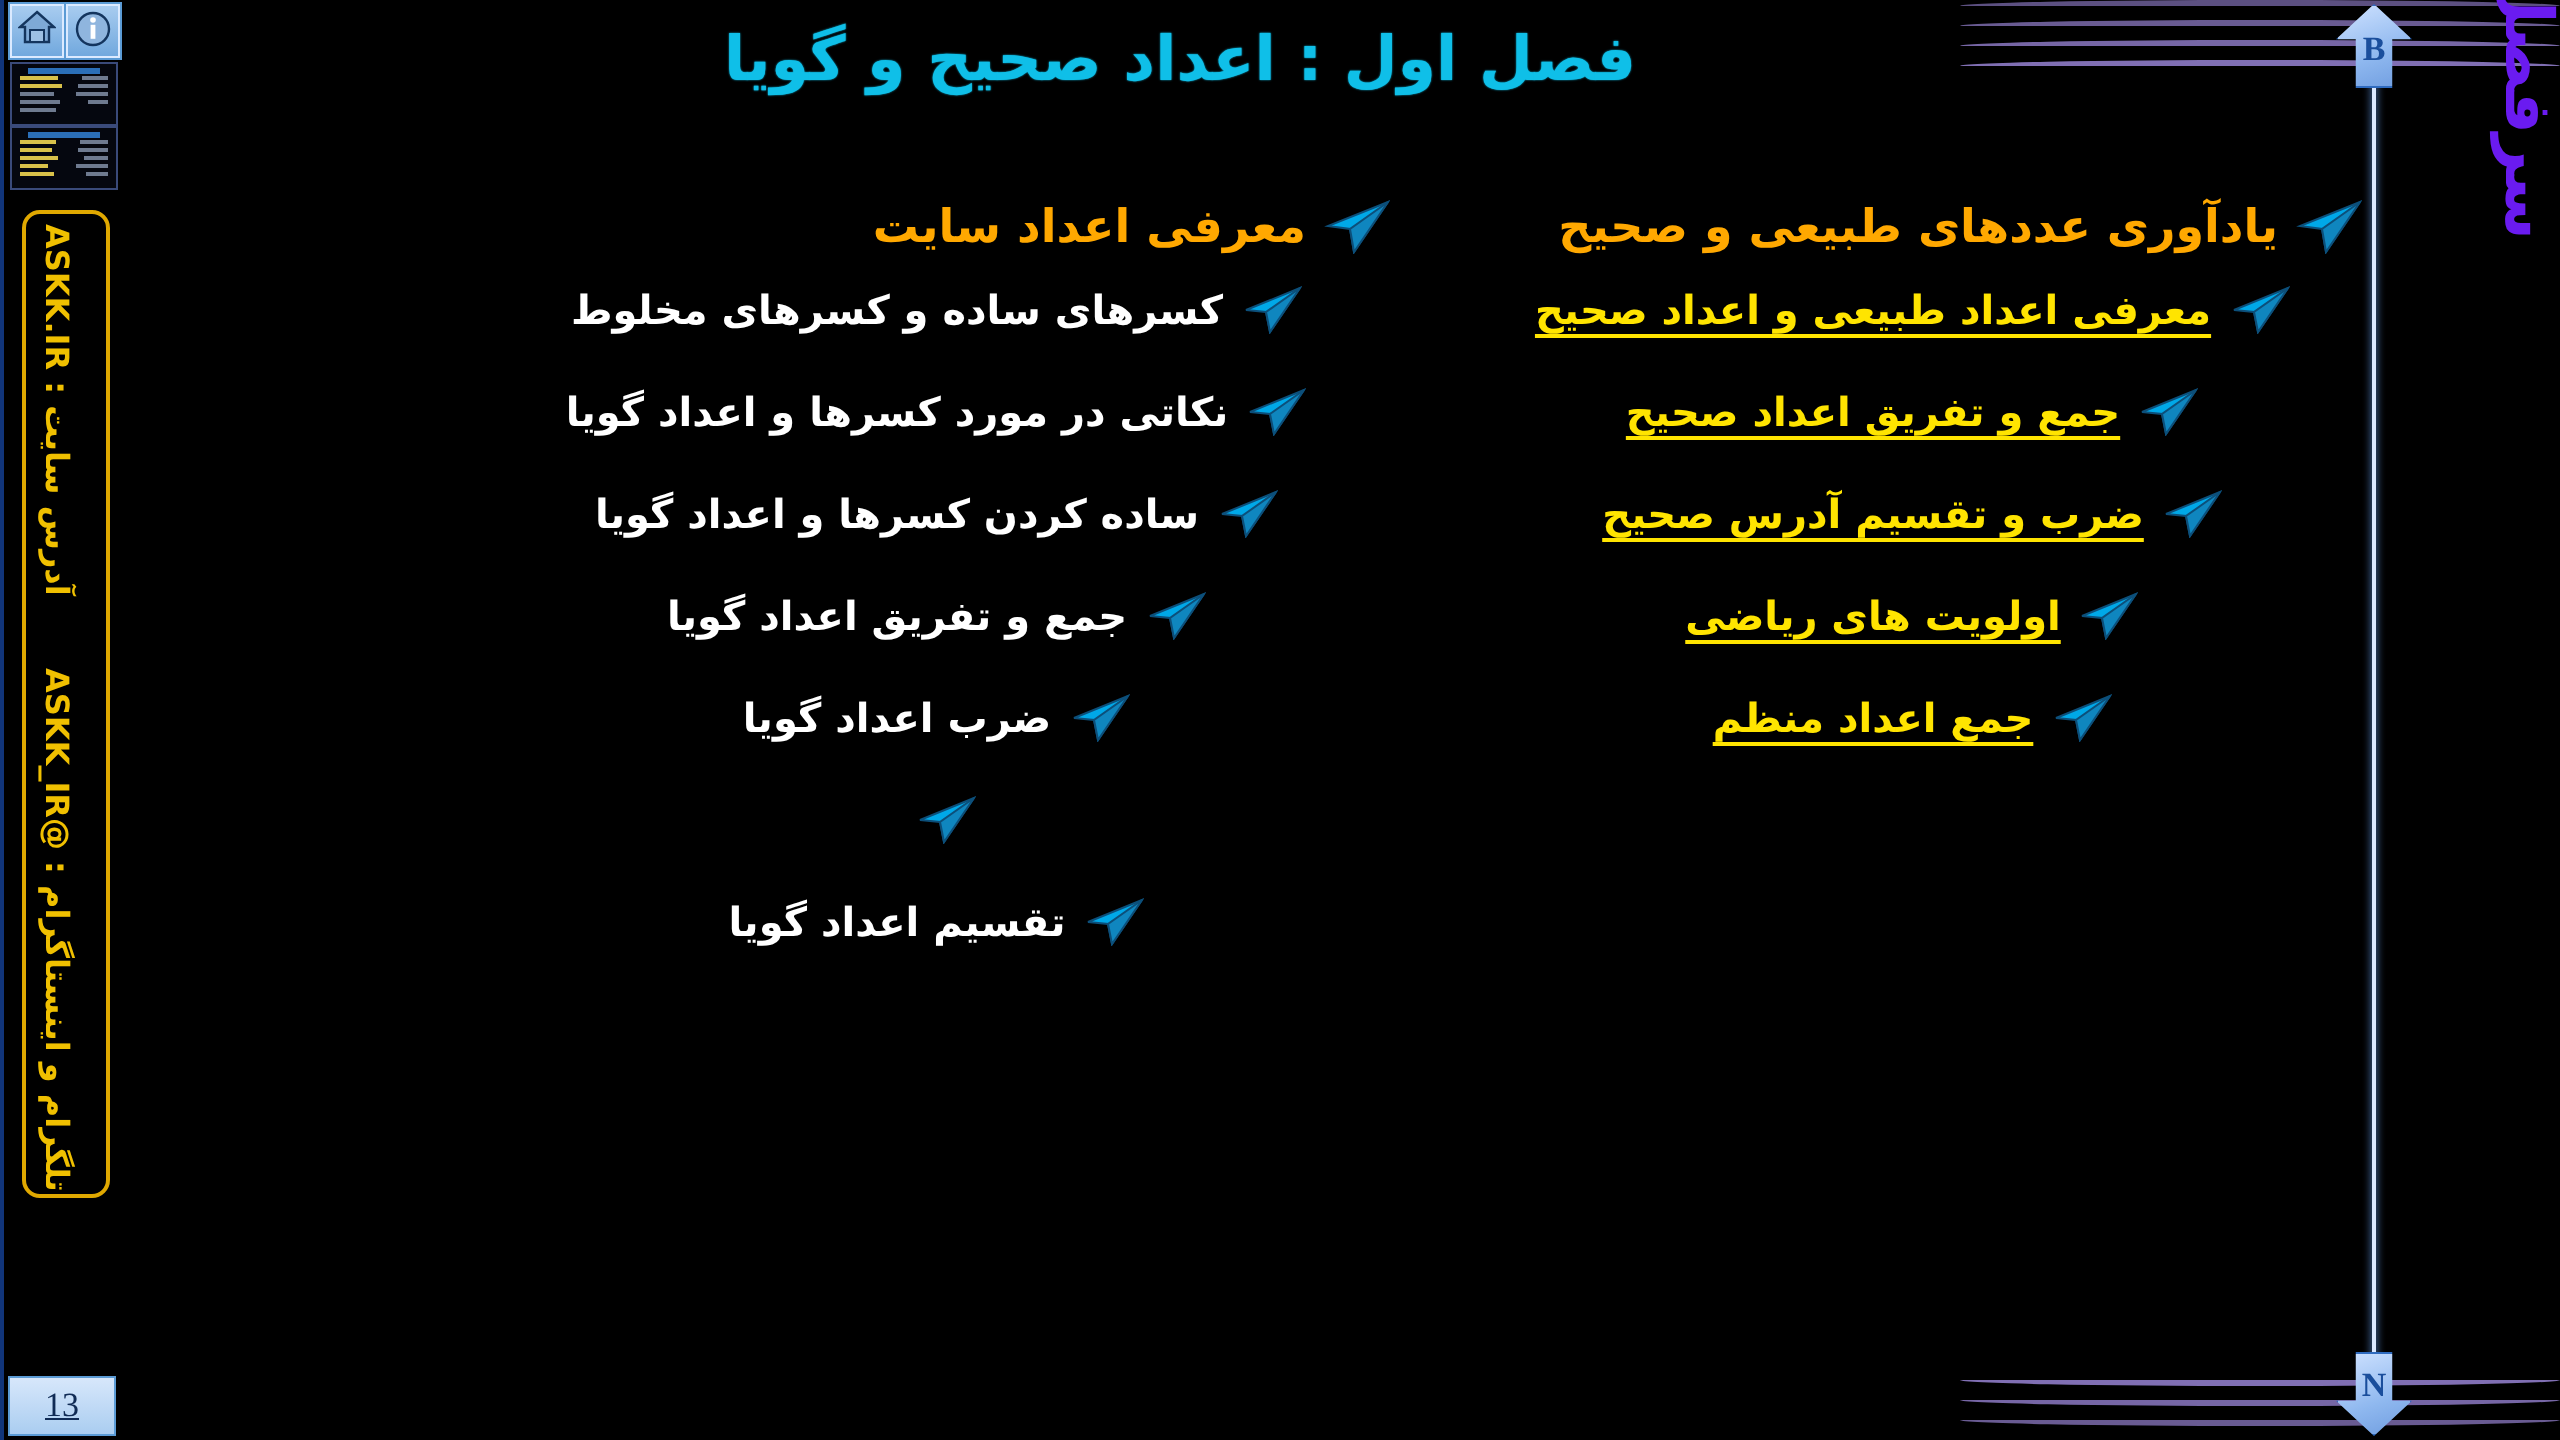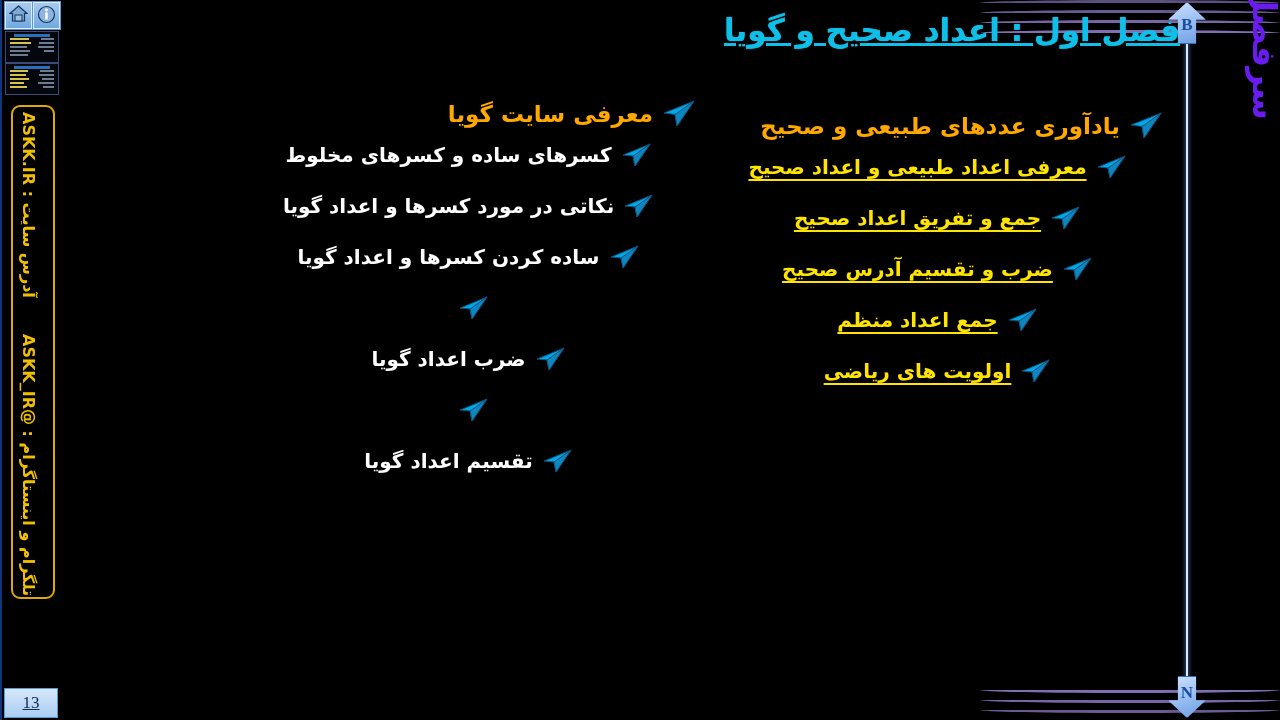--- a/index.html
+++ b/index.html
@@ -18,23 +18,23 @@
   .navarrow{position:absolute;width:38px;height:42px;}
   .navarrow .shape{position:absolute;inset:0;background:linear-gradient(160deg,#cfe2ff,#8fb8ef 60%,#6f9de0);
         border:1px solid #2f6bbf;}
   .arrow-up .shape{clip-path:polygon(50% 0,100% 42%,74% 42%,74% 100%,26% 100%,26% 42%,0 42%);}
   .arrow-down .shape{clip-path:polygon(26% 0,74% 0,74% 58%,100% 58%,50% 100%,0 58%,26% 58%);}
   .navarrow .lbl{position:absolute;width:100%;text-align:center;font:700 17px "Liberation Serif",serif;color:#1a4e9c;}
   .arrow-up .lbl{top:13px;} .arrow-down .lbl{top:7px;}
   .conn-line{position:absolute;left:1186px;width:2px;background:#dce9ff;box-shadow:0 0 4px #6ea8ff;}
 
   
-  #title{position:absolute;top:12px;left:0;width:1180px;text-align:right;
+  #title{position:absolute;top:12px;left:0;width:1180px;text-align:center;
       font:700 31px "DejaVu Sans",sans-serif;color:#0fbfe8;letter-spacing:0;
-      text-shadow:0 0 1px #0fbfe8;direction:rtl;text-decoration:underline;}
+      text-shadow:0 0 1px #0fbfe8;direction:rtl;}
 
   
   #side-vertical{position:absolute;right:-4px;top:120px;width:420px;height:70px;
       transform:rotate(90deg);transform-origin:right top;
       font:700 33px "DejaVu Sans",sans-serif;color:#6a1bf0;direction:rtl;text-align:left;
       white-space:nowrap;}
 
   
   #sidebar{position:absolute;left:0;top:0;width:58px;height:720px;border-left:2px solid #11357a;}
   .sb-btn{position:absolute;width:27px;height:27px;border:1px solid #5b9bd5;
@@ -55,21 +55,21 @@
   #site-box{position:absolute;left:9px;top:105px;width:40px;height:490px;
       border:2px solid #e0a800;border-radius:9px;}
   .vtext{position:absolute;white-space:nowrap;color:#f0c000;
       font:700 16px "DejaVu Sans",sans-serif;direction:rtl;
       transform:rotate(90deg);transform-origin:left top;}
   #vtext1{left:36px;top:112px;}
   #vtext2{left:36px;top:334px;}
 
   
   .col{position:absolute;top:100px;}
-  #col-right{right:118px;width:420px;margin-top:12px;}
+  #col-right{right:99px;width:420px;}
   #col-left{right:585px;width:430px;}
   .hdr{display:flex;align-items:center;justify-content:flex-start;direction:rtl;margin-bottom:16px;}
   .hdr .txt{font:700 23px "DejaVu Sans",sans-serif;color:#ffa800;white-space:nowrap;}
   .itm{display:flex;align-items:center;justify-content:center;direction:rtl;margin-bottom:27px;}
   .itm .txt{font:700 20px "DejaVu Sans",sans-serif;white-space:nowrap;}
   #col-right .itm{padding-right:30px;}
   #col-left  .itm{padding-right:24px;}
   #col-right .itm .txt{color:#ffe400;text-decoration:underline;text-underline-offset:5px;
       text-decoration-thickness:2px;}
   #col-left  .itm .txt{color:#fff;}
@@ -222,42 +222,42 @@
       </span>
       <span class="txt">ضرب و تقسیم آدرس صحیح</span>
     </div>
     <div class="itm">
       <span class="dart">
         <svg viewBox="0 0 30 24" width="30" height="24">
           <polygon points="29,1 2,12 12,13 14,23" fill="#00a8e8" stroke="#0c4f7a" stroke-width="1"></polygon>
           <polygon points="29,1 12,13 14,23" fill="#0f86bf" stroke="#0c4f7a" stroke-width="1"></polygon>
         </svg>
       </span>
+      <span class="txt">اولویت های ریاضی</span>
+    </div>
+    <div class="itm">
+      <span class="dart">
+        <svg viewBox="0 0 30 24" width="30" height="24">
+          <polygon points="29,1 2,12 12,13 14,23" fill="#00a8e8" stroke="#0c4f7a" stroke-width="1"></polygon>
+          <polygon points="29,1 12,13 14,23" fill="#0f86bf" stroke="#0c4f7a" stroke-width="1"></polygon>
+        </svg>
+      </span>
       <span class="txt">جمع اعداد منظم</span>
-    </div>
-    <div class="itm">
-      <span class="dart">
-        <svg viewBox="0 0 30 24" width="30" height="24">
-          <polygon points="29,1 2,12 12,13 14,23" fill="#00a8e8" stroke="#0c4f7a" stroke-width="1"></polygon>
-          <polygon points="29,1 12,13 14,23" fill="#0f86bf" stroke="#0c4f7a" stroke-width="1"></polygon>
-        </svg>
-      </span>
-      <span class="txt">اولویت های ریاضی</span>
     </div>
   </div>
 
   <div class="col" id="col-left">
     <div class="hdr">
       <span class="dart">
         <svg viewBox="0 0 34 27" width="34" height="27">
           <polygon points="33,1 3,13 14,14.5 16,26" fill="#00a8e8" stroke="#0c4f7a" stroke-width="1"></polygon>
           <polygon points="33,1 14,14.5 16,26" fill="#0f86bf" stroke="#0c4f7a" stroke-width="1"></polygon>
         </svg>
       </span>
-      <span class="txt">معرفی سایت گویا</span>
+      <span class="txt">معرفی اعداد سایت</span>
     </div>
 
     <div class="itm">
       <span class="dart">
         <svg viewBox="0 0 30 24" width="30" height="24">
           <polygon points="29,1 2,12 12,13 14,23" fill="#00a8e8" stroke="#0c4f7a" stroke-width="1"></polygon>
           <polygon points="29,1 12,13 14,23" fill="#0f86bf" stroke="#0c4f7a" stroke-width="1"></polygon>
         </svg>
       </span>
       <span class="txt">کسرهای ساده و کسرهای مخلوط</span>
@@ -280,20 +280,21 @@
       </span>
       <span class="txt">ساده کردن کسرها و اعداد گویا</span>
     </div>
     <div class="itm">
       <span class="dart">
         <svg viewBox="0 0 30 24" width="30" height="24">
           <polygon points="29,1 2,12 12,13 14,23" fill="#00a8e8" stroke="#0c4f7a" stroke-width="1"></polygon>
           <polygon points="29,1 12,13 14,23" fill="#0f86bf" stroke="#0c4f7a" stroke-width="1"></polygon>
         </svg>
       </span>
+      <span class="txt">جمع و تفریق اعداد گویا</span>
     </div>
     <div class="itm">
       <span class="dart">
         <svg viewBox="0 0 30 24" width="30" height="24">
           <polygon points="29,1 2,12 12,13 14,23" fill="#00a8e8" stroke="#0c4f7a" stroke-width="1"></polygon>
           <polygon points="29,1 12,13 14,23" fill="#0f86bf" stroke="#0c4f7a" stroke-width="1"></polygon>
         </svg>
       </span>
       <span class="txt">ضرب اعداد گویا</span>
     </div>

